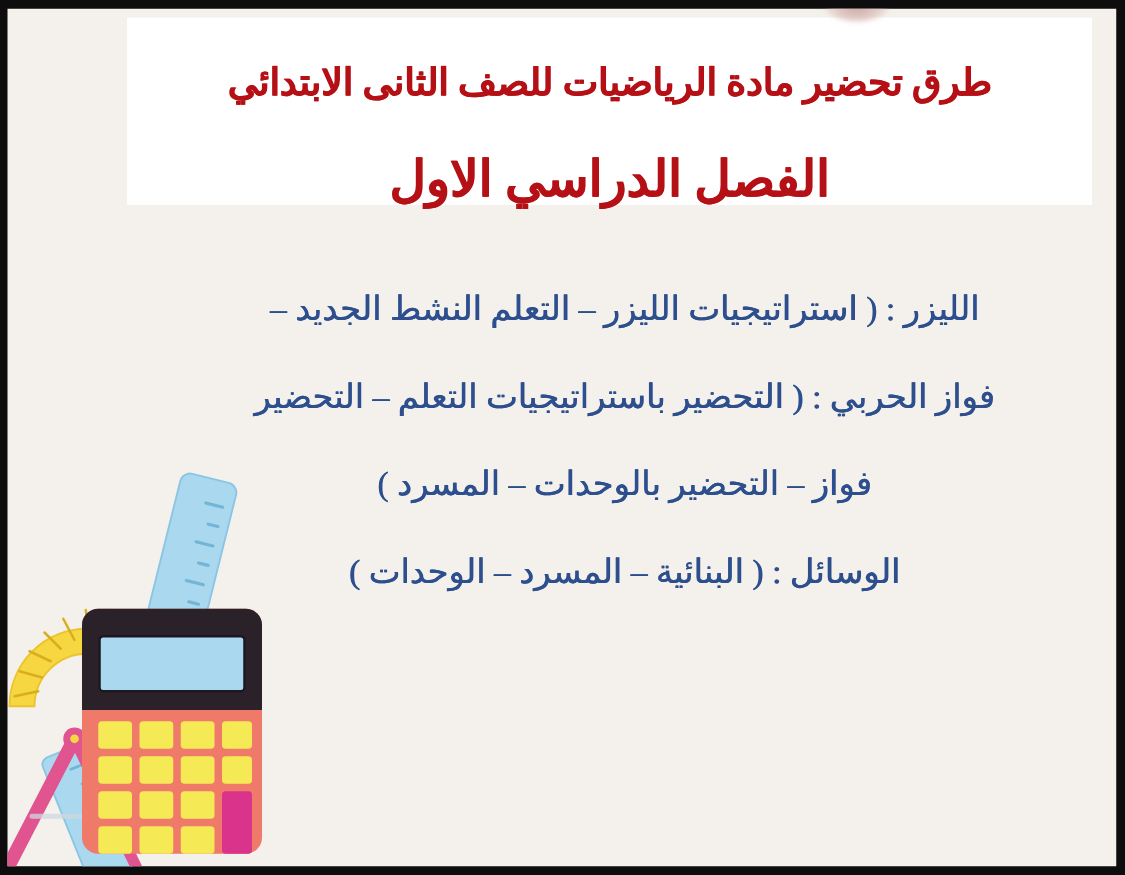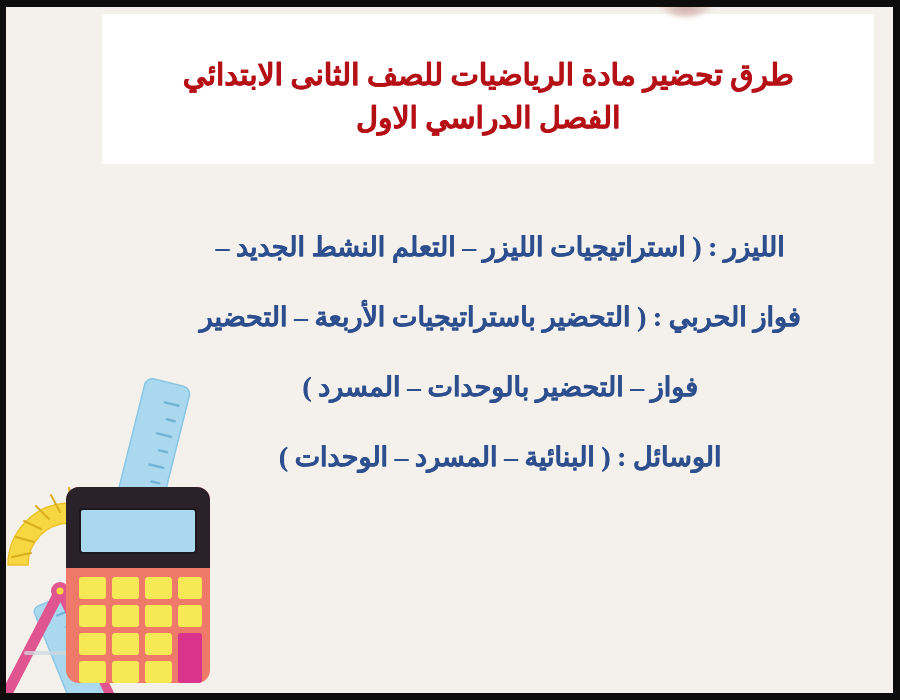--- a/index.html
+++ b/index.html
@@ -52,35 +52,36 @@
   }
   .title-line {
     color: #b51016;
     font-weight: bold;
     font-size: 30px;
     line-height: 1.45;
     text-align: center;
     letter-spacing: 0px;
     white-space: nowrap;
     text-shadow: 0.6px 0 0 #b51016;
-  }
-  .title-line.second { font-size: 30px; }
+    margin-top: 26px;
+  }
+  .title-line.second { font-size: 40px; }
 
   
   .body-block {
     position: absolute;
     top: 205px;
     left: 120px;
     width: 748px;
     z-index: 6;
     text-align: center;
   }
   .body-line {
     color: #2d4f8e;
-    font-weight: bold;
+    font-weight: normal;
     font-size: 27px;
     line-height: 70px;
     text-align: center;
     white-space: nowrap;
     text-shadow: 0.5px 0 0 #2d4f8e;
   }
 
   
   .illustration {
     position: absolute;
@@ -99,21 +100,21 @@
 
   <div class="top-artifact"></div>
 
   <div class="header-panel">
     <div class="title-line">طرق تحضير مادة الرياضيات للصف الثانى الابتدائي</div>
     <div class="title-line second">الفصل الدراسي الاول</div>
   </div>
 
   <div class="body-block">
     <div class="body-line">الليزر : ( استراتيجيات الليزر – التعلم النشط الجديد –</div>
-    <div class="body-line">فواز الحربي : ( التحضير باستراتيجيات الأربعة – التحضير</div>
+    <div class="body-line">فواز الحربي : ( التحضير باستراتيجيات التعلم – التحضير</div>
     <div class="body-line">فواز – التحضير بالوحدات – المسرد )</div>
     <div class="body-line">الوسائل : ( البنائية – المسرد – الوحدات )</div>
   </div>
 
   <svg class="illustration" viewBox="0 0 250 330">
 
     <g>
       <g transform="rotate(14 150 110)">
         <rect x="122" y="12" width="46" height="190" rx="8" fill="#a9d8ef"></rect>
         <rect x="122" y="12" width="46" height="190" rx="8" fill="none" stroke="#8ac6e4" stroke-width="1.5"></rect>

